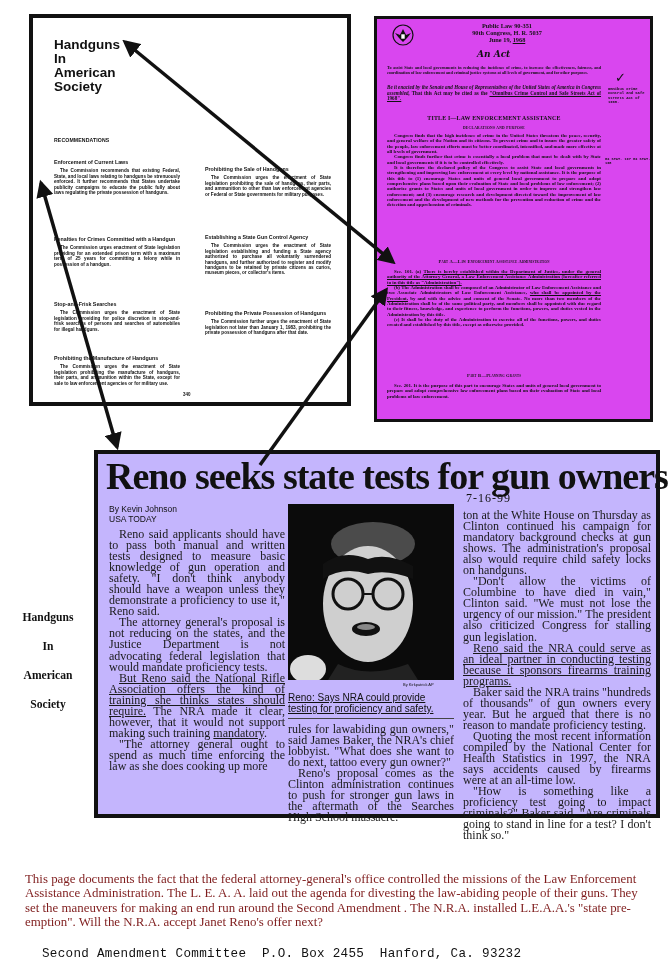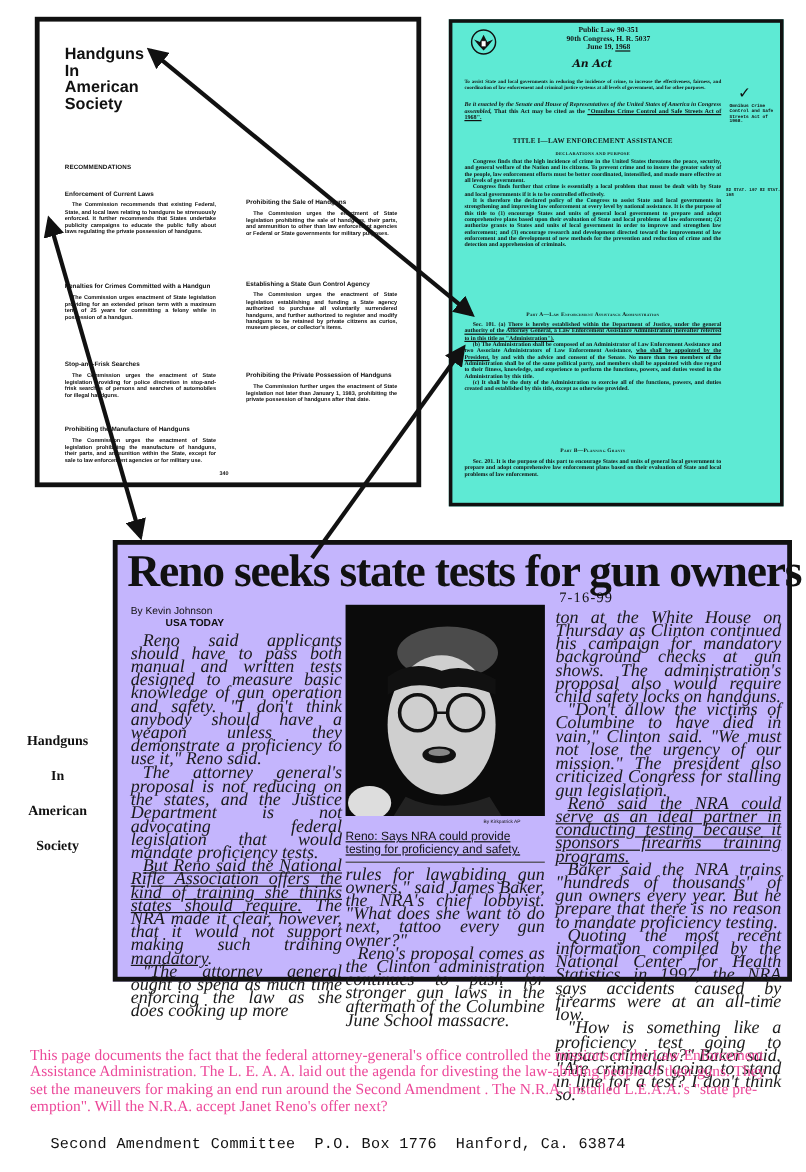--- a/index.html
+++ b/index.html
@@ -25,21 +25,21 @@
   .sec .sh { font-weight: bold; font-size: 5.3px; line-height: 6.4px; margin-bottom: 3px; }
   .sec .sb { font-weight: bold; font-size: 4.6px; line-height: 5.4px; text-align: justify; text-indent: 6px; }
   #doc-left .page-num {
     position: absolute; left: 150px; top: 374px;
     font-family: "Liberation Sans", sans-serif; font-size: 4.5px; font-weight: bold;
   }
 
   
   #doc-right {
     position: absolute; left: 374px; top: 16px; width: 279px; height: 406px;
-    border: 3px solid #111; background: #5eead4;
+    border: 3px solid #111; background: #d946ef;
   }
   .seal { position: absolute; left: 14px; top: 4px; width: 24px; height: 24px; }
   .law-head { position: absolute; left: 70px; top: 3px; width: 120px; text-align: center;
     font-family: "Liberation Serif", serif; font-weight: bold; font-size: 6.3px; line-height: 7px; }
   .law-head .u { text-decoration: underline; }
   .an-act { position: absolute; left: 100px; top: 30px; font-family: "DejaVu Serif", serif;
     font-weight: bold; font-size: 9px; font-style: italic; }
   .purpose { position: absolute; left: 10px; top: 47px; width: 214px; font-size: 4.2px;
     line-height: 4.9px; font-weight: bold; text-align: justify; }
   .enact { position: absolute; left: 10px; top: 66px; width: 214px; font-size: 5.1px;
@@ -70,33 +70,33 @@
   #clip {
     position: absolute; left: 94px; top: 450px; width: 566px; height: 368px;
     border: 4px solid #111; background: #c4b5fd;
   }
   #clip .headline { position: absolute; left: 8px; top: 0px; font-family: "Liberation Serif", serif;
     font-weight: bold; font-size: 38px; line-height: 44px; letter-spacing: -1px; white-space: nowrap; }
   #clip .handdate { position: absolute; left: 368px; top: 37px; font-family: Liberation Serif, serif;
     font-size: 12px; letter-spacing: 1px; }
   #clip .byline { position: absolute; left: 11px; top: 50px; font-family: "Liberation Sans", sans-serif;
     font-size: 8.5px; line-height: 10px; }
-  .col { position: absolute; font-family: "Liberation Serif", serif; font-size: 15px;
-    line-height: 11.05px; text-align: justify; color: #1a1a1a; font-style: italic; }
+  .col { position: absolute; font-family: "Liberation Serif", serif; font-size: 12px;
+    line-height: 11.05px; text-align: justify; color: #1a1a1a; }
   .col p { text-indent: 10px; }
   .col .u { text-decoration: underline; }
   .photo { position: absolute; left: 190px; top: 50px; width: 166px; height: 176px; background: #0a0a0a; overflow: hidden; }
   .photo-credit { position: absolute; left: 305px; top: 228px; font-family: "Liberation Sans", sans-serif; font-size: 4px; }
   .caption { position: absolute; left: 190px; top: 238px; width: 166px; font-family: "Liberation Sans", sans-serif;
     font-size: 10px; line-height: 11px; text-decoration: underline; }
   .photo-rule { position: absolute; left: 190px; top: 264px; width: 166px; height: 1px; background: #444; }
 
   
   #commentary { position: absolute; left: 25px; top: 872px; width: 630px; font-family: "Liberation Serif", serif;
-    font-size: 12.9px; line-height: 14.3px; color: #ec4899; }
+    font-size: 12.9px; line-height: 14.3px; color: #7f1d1d; }
   #footer { position: absolute; left: 42px; top: 947px; font-family: "Liberation Mono", monospace;
     font-size: 12.6px; letter-spacing: 0.3px; white-space: pre; color: #111; }
 
   
   #arrows { position: absolute; left: 0; top: 0; width: 672px; height: 977px; pointer-events: none; }
 </style>
 </head>
 <body>
 
 <div id="doc-left">
@@ -182,21 +182,21 @@
   <div>In</div>
   <div>American</div>
   <div>Society</div>
 </div>
 
 <div id="clip">
   <div class="headline">Reno seeks state tests for gun owners</div>
   <div class="handdate">7-16-99</div>
   <div class="byline">
     <div>By Kevin Johnson</div>
-    <div style="font-weight:bold;margin-left:29px;">USA TODAY</div>
+    <div style="font-weight:normal;">USA TODAY</div>
   </div>
 
   <div class="col" style="left:11px; top:75px; width:176px;">
     <p>Reno said applicants should have to pass both manual and written tests designed to measure basic knowledge of gun operation and safety. "I don't think anybody should have a weapon unless they demonstrate a proficiency to use it," Reno said.</p>
     <p>The attorney general's proposal is not reducing on the states, and the Justice Department is not advocating federal legislation that would mandate proficiency tests.</p>
     <p><span class="u">But Reno said the National Rifle Association offers the kind of training she thinks states should require.</span><span> The NRA made it clear, however, that it would not support making such training </span><span class="u">mandatory</span>.</p>
     <p>"The attorney general ought to spend as much time enforcing the law as she does cooking up more</p>
   </div>
 
   <div class="photo">
@@ -214,35 +214,35 @@
       <ellipse cx="20" cy="165" rx="18" ry="14" fill="#ddd"></ellipse>
       <path d="M50 160 Q80 175 120 160 L130 176 L40 176 Z" fill="#222"></path>
     </svg>
   </div>
   <div class="photo-credit">By Kirkpatrick AP</div>
   <div class="caption">Reno: Says NRA could provide testing for proficiency and safety.</div>
   <div class="photo-rule"></div>
 
   <div class="col" style="left:190px; top:270px; width:166px;">
     <p style="text-indent:0">rules for lawabiding gun owners," said James Baker, the NRA's chief lobbyist. "What does she want to do next, tattoo every gun owner?"</p>
-    <p>Reno's proposal comes as the Clinton administration continues to push for stronger gun laws in the aftermath of the Columbine June School massacre.</p>
+    <p>Reno's proposal comes as the Clinton administration continues to push for stronger gun laws in the aftermath of the Searches High School massacre.</p>
   </div>
 
   <div class="col" style="left:365px; top:56px; width:188px;">
     <p style="text-indent:0">ton at the White House on Thursday as Clinton continued his campaign for mandatory background checks at gun shows. The administration's proposal also would require child safety locks on handguns.</p>
     <p>"Don't allow the victims of Columbine to have died in vain," Clinton said. "We must not lose the urgency of our mission." The president also criticized Congress for stalling gun legislation.</p>
     <p class="u">Reno said the NRA could serve as an ideal partner in conducting testing because it sponsors firearms training programs.</p>
-    <p>Baker said the NRA trains "hundreds of thousands" of gun owners every year. But he prepare that there is no reason to mandate proficiency testing.</p>
+    <p>Baker said the NRA trains "hundreds of thousands" of gun owners every year. But he argued that there is no reason to mandate proficiency testing.</p>
     <p>Quoting the most recent information compiled by the National Center for Health Statistics in 1997, the NRA says accidents caused by firearms were at an all-time low.</p>
     <p>"How is something like a proficiency test going to impact criminals?" Baker said. "Are criminals going to stand in line for a test? I don't think so."</p>
   </div>
 </div>
 
 <div id="commentary">This page documents the fact that the federal attorney-general's office controlled the missions of the Law Enforcement Assistance Administration. The L. E. A. A. laid out the agenda for divesting the law-abiding people of their guns.  They set the maneuvers for making an end run around the Second Amendment . The N.R.A. installed L.E.A.A.'s "state pre-emption".  Will the N.R.A. accept Janet Reno's offer next?</div>
-<div id="footer">Second Amendment Committee  P.O. Box 1776  Hanford, Ca. 63874</div>
+<div id="footer">Second Amendment Committee  P.O. Box 2455  Hanford, Ca. 93232</div>
 
 <svg id="arrows" viewBox="0 0 672 977">
   <defs>
     <marker id="ah" viewBox="0 0 10 10" refX="8" refY="5" markerWidth="5" markerHeight="5" orient="auto-start-reverse">
       <path d="M0 0 L10 5 L0 10 Z" fill="#111"></path>
     </marker>
   </defs>
   <line x1="125" y1="42" x2="393" y2="262" stroke="#111" stroke-width="3.5" marker-start="url(#ah)" marker-end="url(#ah)"></line>
   <line x1="41" y1="183" x2="117" y2="447" stroke="#111" stroke-width="3.5" marker-start="url(#ah)" marker-end="url(#ah)"></line>
   <line x1="260" y1="465" x2="386" y2="290" stroke="#111" stroke-width="3.5" marker-end="url(#ah)"></line>

